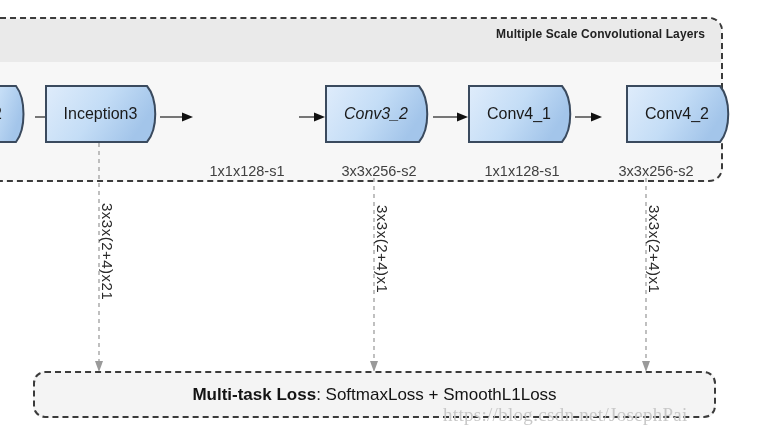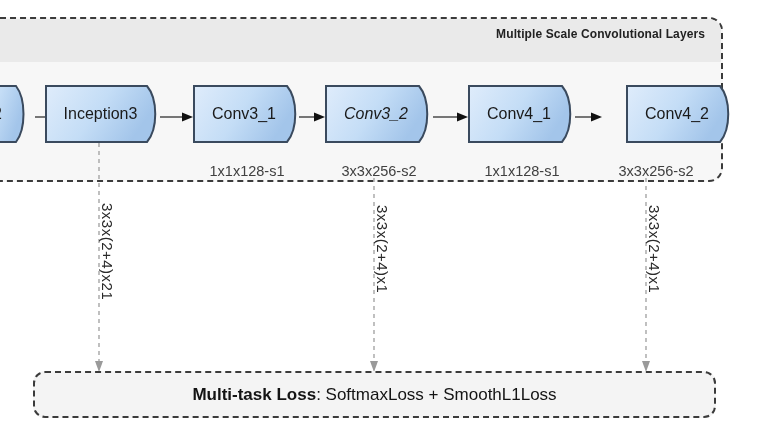--- a/index.html
+++ b/index.html
@@ -195,35 +195,20 @@
     <div class="label">Inception3</div>
   </div>
 
   <div class="arrow" style="left:160px; width:34px;">
     <svg width="34" height="12" viewBox="0 0 34 12">
       <line x1="0" y1="6" x2="25" y2="6" stroke="#555555" stroke-width="1.6"></line>
       <polygon points="22,1.5 33,6 22,10.5" fill="#111111"></polygon>
     </svg>
   </div>
 
-  <div class="block" style="left:193px; width:108px;">
-    <div class="shape">
-      <svg width="108" height="58" viewBox="0 0 108 58">
-        <defs>
-          <linearGradient id="bgrad2" x1="0" y1="0" x2="1" y2="0.35">
-            <stop offset="0%" stop-color="#dfecfb"></stop>
-            <stop offset="55%" stop-color="#c4ddf6"></stop>
-            <stop offset="100%" stop-color="#a3c5ea"></stop>
-          </linearGradient>
-        </defs>
-        <path d="M 1,1 L 94,1 C 105,14 105,44 94,57 L 1,57 Z" fill="url(#bgrad2)" stroke="#3a4a5e" stroke-width="2"></path>
-      </svg>
-    </div>
-    <div class="label">Conv3_1</div>
-  </div>
 
   <div class="arrow" style="left:299px; width:27px;">
     <svg width="27" height="12" viewBox="0 0 27 12">
       <line x1="0" y1="6" x2="18" y2="6" stroke="#555555" stroke-width="1.6"></line>
       <polygon points="15,1.5 26,6 15,10.5" fill="#111111"></polygon>
     </svg>
   </div>
 
   <div class="block" style="left:325px; width:108px;font-style:italic;">
     <div class="shape">
@@ -315,14 +300,15 @@
     </svg>
   </div>
   <div class="vlabel" style="left:663px; top:205px;">3x3x(2+4)x1</div>
 
   <div class="loss-box">
     <div class="loss-text">
       <span class="strong">Multi-task Loss</span><span>: </span><span>SoftmaxLoss + SmoothL1Loss</span>
     </div>
   </div>
 
+  <div class="watermark">https://blog.csdn.net/JosephPai</div>
 
 </div>
 
 </body></html>

